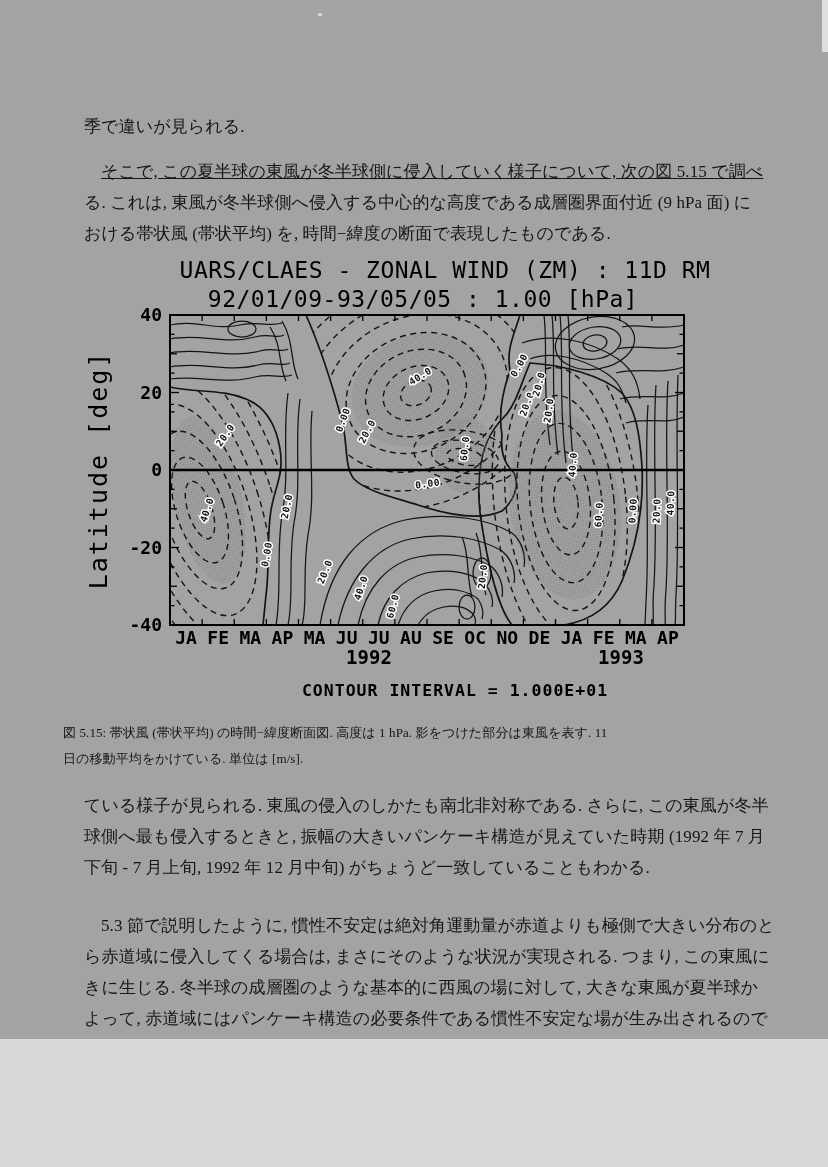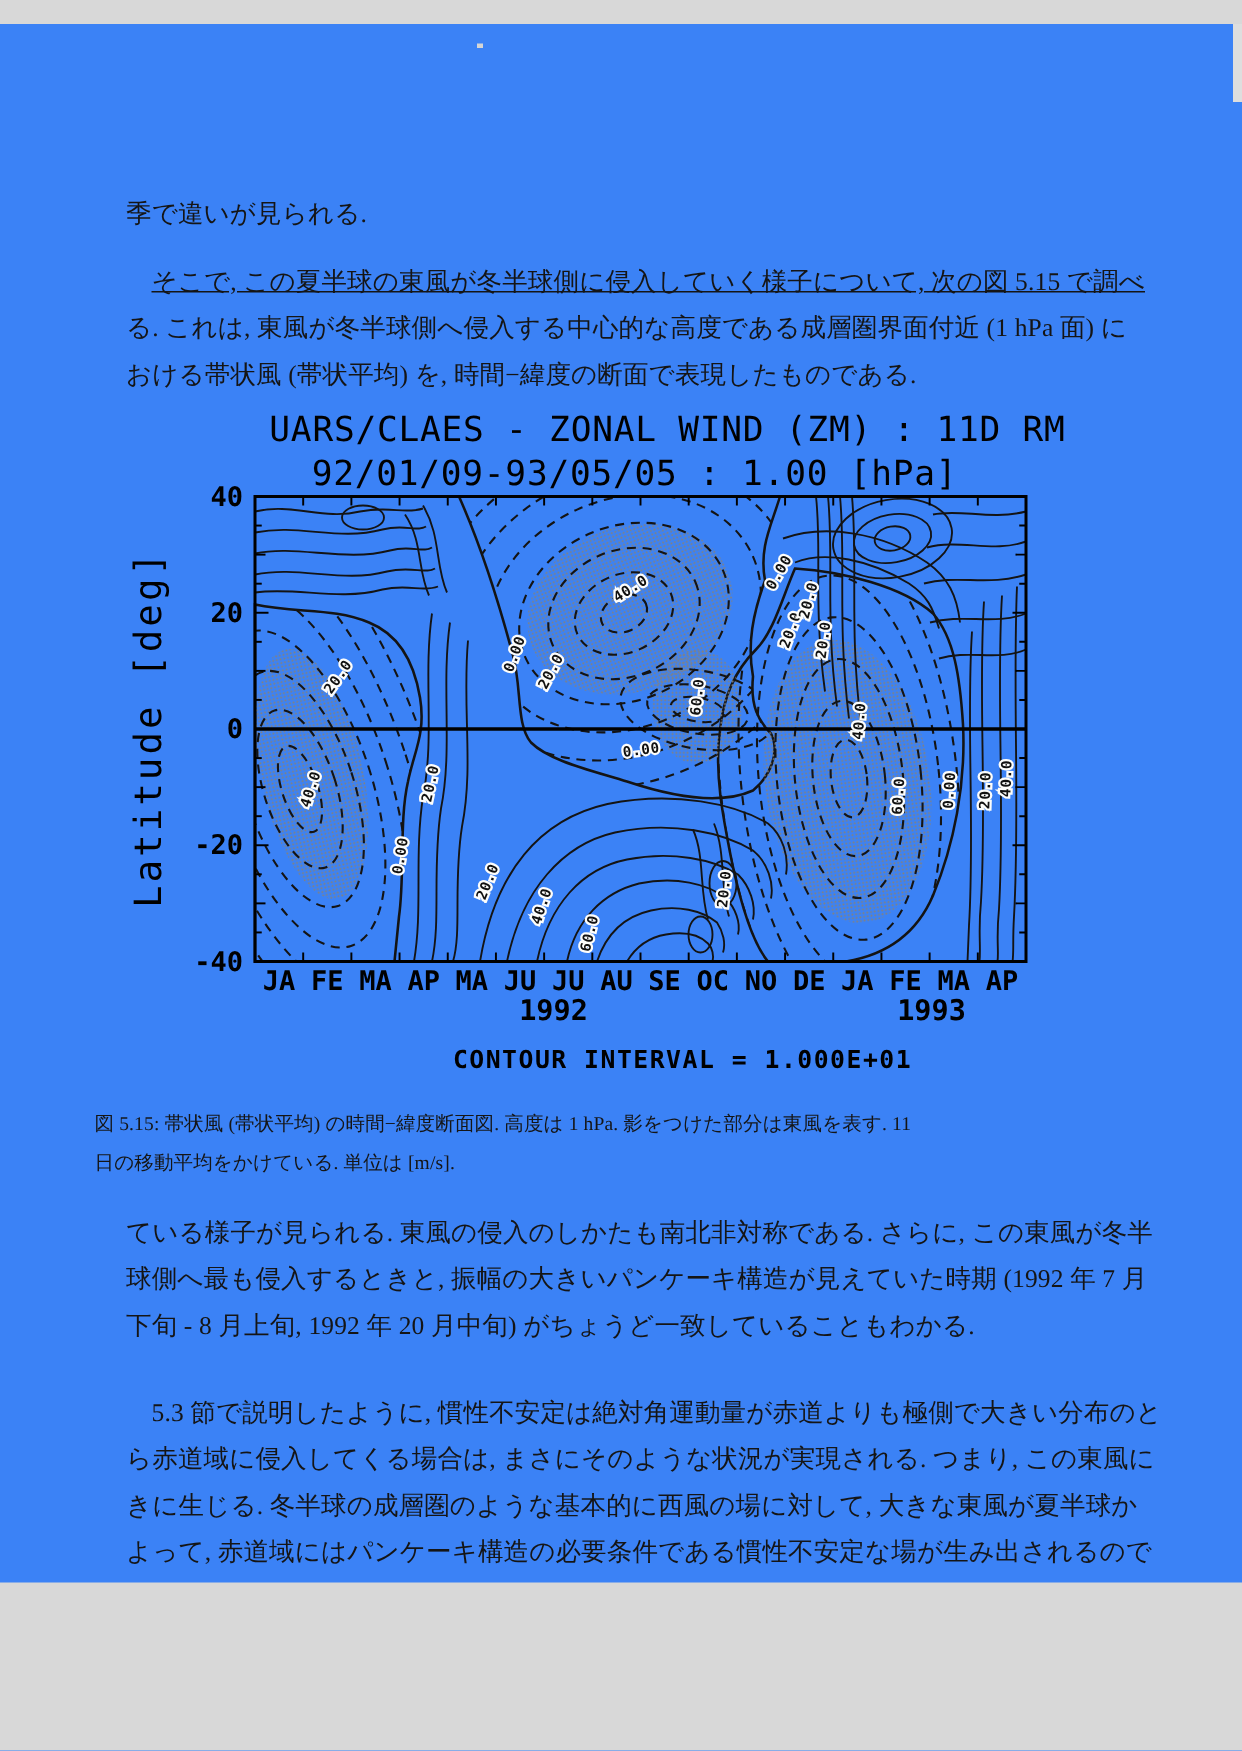--- a/index.html
+++ b/index.html
@@ -1,18 +1,18 @@
 <!DOCTYPE html>
 <html lang="ja"><head>
 <meta charset="utf-8">
 <style>
   html,body{margin:0;padding:0;background:#d8d8d8;}
   .page{
-    position:relative;width:828px;height:1039px;margin:16px auto;
-    background:#3b82f6;overflow:hidden;
+    position:relative;width:828px;height:1039px;margin:0 auto;
+    background:#a3a3a3;overflow:hidden;
     font-family:"Liberation Serif","DejaVu Serif",serif;
     color:#151515;
   }
   .txtblock{position:absolute;}
   .line{white-space:nowrap;font-size:17px;line-height:31px;letter-spacing:0.1px;}
   .cap .line{font-size:13px;line-height:26px;}
   .pageno{position:absolute;top:1046px;left:0;width:810px;text-align:center;font-size:17px;padding-left:24px;}
   svg text{font-family:"DejaVu Sans Mono","Liberation Mono",monospace;}
   .t-title{font-size:23px;letter-spacing:0.5px;}
   .t-sub{font-size:23px;letter-spacing:0.5px;}
@@ -33,21 +33,21 @@
 <body>
 
 <div class="page">
 
   <div class="txtblock" style="top:111px;left:84px;">
     <div class="line">季で違いが見られる.</div>
   </div>
 
   <div class="txtblock" style="top:156px;left:84px;">
     <div class="line" style="text-indent:1em;text-decoration:underline;">そこで, この夏半球の東風が冬半球側に侵入していく様子について, 次の図 5.15 で調べ</div>
-    <div class="line">る. これは, 東風が冬半球側へ侵入する中心的な高度である成層圏界面付近 (1 hPa 面) に</div>
+    <div class="line">る. これは, 東風が冬半球側へ侵入する中心的な高度である成層圏界面付近 (9 hPa 面) に</div>
     <div class="line">おける帯状風 (帯状平均) を, 時間−緯度の断面で表現したものである.</div>
   </div>
 
   <svg id="plot-svg" style="position:absolute;left:55px;top:250px;" width="740" height="460" viewBox="0 0 740 460">
     <defs>
       <pattern id="stip" patternUnits="userSpaceOnUse" width="3" height="3">
         <circle cx="1" cy="1" r="0.55" fill="#9a9a9a"></circle>
       </pattern>
       <pattern id="stipd" patternUnits="userSpaceOnUse" width="2.5" height="2.5">
         <circle cx="0.9" cy="0.9" r="0.7" fill="#818181"></circle>
@@ -292,21 +292,21 @@
   </svg>
 
   <div class="txtblock cap" style="top:720px;left:63px;">
     <div class="line">図 5.15: 帯状風 (帯状平均) の時間−緯度断面図. 高度は 1 hPa. 影をつけた部分は東風を表す. 11</div>
     <div class="line">日の移動平均をかけている. 単位は [m/s].</div>
   </div>
 
   <div class="txtblock" style="top:790px;left:84px;">
     <div class="line">ている様子が見られる. 東風の侵入のしかたも南北非対称である. さらに, この東風が冬半</div>
     <div class="line">球側へ最も侵入するときと, 振幅の大きいパンケーキ構造が見えていた時期 (1992 年 7 月</div>
-    <div class="line">下旬 - 8 月上旬, 1992 年 20 月中旬) がちょうど一致していることもわかる.</div>
+    <div class="line">下旬 - 7 月上旬, 1992 年 12 月中旬) がちょうど一致していることもわかる.</div>
   </div>
 
   <div class="txtblock" style="top:910px;left:84px;">
     <div class="line" style="text-indent:1em;">5.3 節で説明したように, 慣性不安定は絶対角運動量が赤道よりも極側で大きい分布のと</div>
     <div class="line">ら赤道域に侵入してくる場合は, まさにそのような状況が実現される. つまり, この東風に</div>
     <div class="line">きに生じる. 冬半球の成層圏のような基本的に西風の場に対して, 大きな東風が夏半球か</div>
     <div class="line">よって, 赤道域にはパンケーキ構造の必要条件である慣性不安定な場が生み出されるので</div>
     <div class="line">ある. そして, その東風が南北非対称であることから慣性不安定な場の強さや広がりなども</div>
   </div>
 

